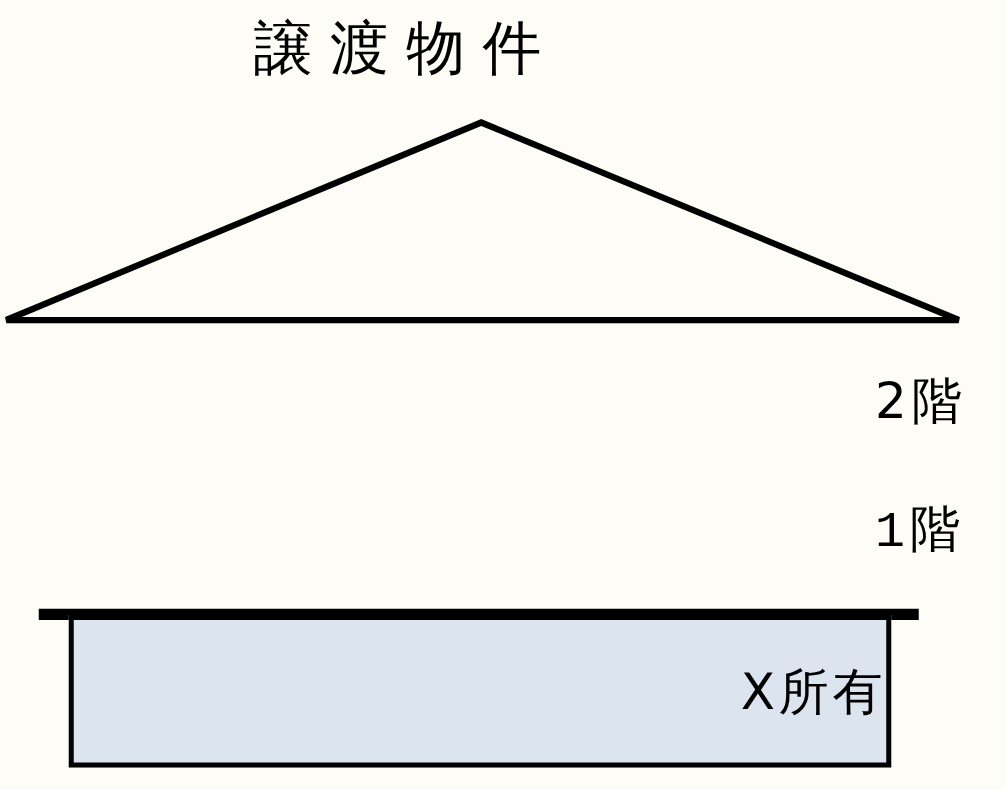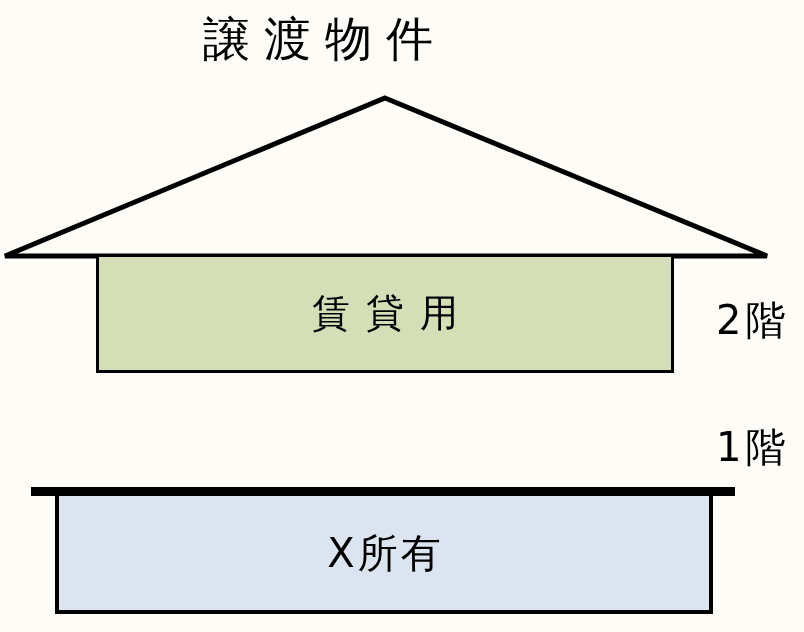--- a/index.html
+++ b/index.html
@@ -98,58 +98,54 @@
     position: absolute;
     box-sizing: border-box;
     left: 55px;
     top: 492px;
     width: 658px;
     height: 122px;
     background: #dce4ef;
     border: 4px solid #000000;
     display: flex;
     align-items: center;
-    justify-content: center;
+    justify-content: flex-end;
   }
   .base-block .room-label {
     font-family: "DejaVu Sans", "Liberation Sans", sans-serif;
     font-size: 40px;
     letter-spacing: 3px;
     text-indent: 3px;
     color: #000;
     white-space: nowrap;
   }
 
   
   .floor-note {
     position: absolute;
     font-family: "DejaVu Sans", "Liberation Sans", sans-serif;
     font-size: 40px;
     color: #000000;
     white-space: nowrap;
     letter-spacing: 4px;
-    margin-left: 16px;
   }
   .floor-note-2 { left: 700px; top: 293px; }
-  .floor-note-1 { left: 700px; top: 420px; }
+  .floor-note-1 { left: 700px; top: 396px; font-family: Liberation Mono, monospace; }
 </style>
 </head>
 <body>
 
 <div id="stage">
 
   <div class="title">譲渡物件</div>
 
   <svg class="roof-svg" viewBox="0 0 804 180" preserveAspectRatio="none">
     <polygon points="385,10 767,168 5,168" fill="none" stroke="#000000" stroke-width="5" stroke-linejoin="miter"></polygon>
   </svg>
 
-  <div class="room room-upper">
-    <span class="room-label">賃貸用</span>
-  </div>
 
 
   <div class="ground-bar"></div>
 
   <div class="base-block">
     <span class="room-label">X所有</span>
   </div>
 
   <div class="floor-note floor-note-2">2階</div>
   <div class="floor-note floor-note-1">1階</div>

